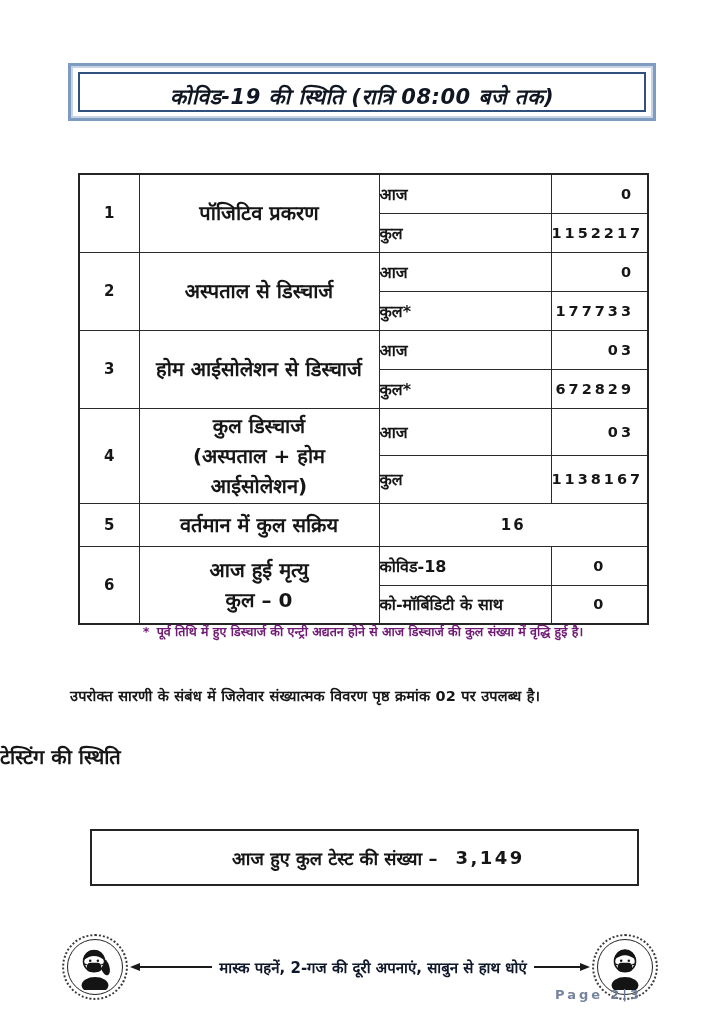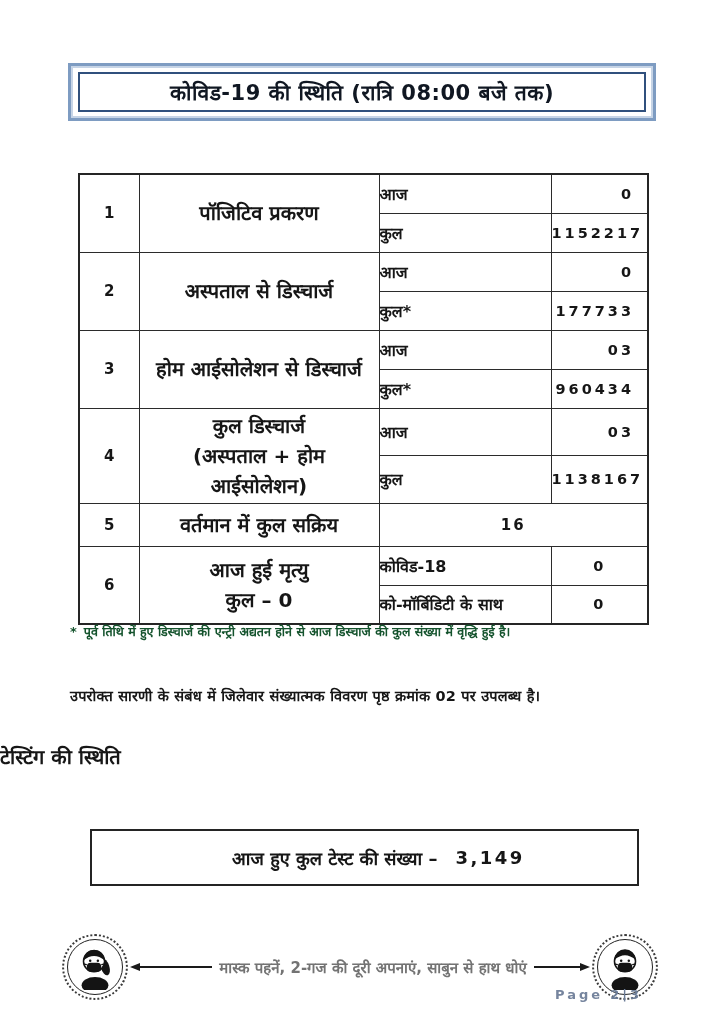--- a/index.html
+++ b/index.html
@@ -17,21 +17,21 @@
   .title-box {
     position: absolute; left: 68px; top: 63px; width: 588px; height: 58px;
     border: 3px solid #7e9cc2;
     box-shadow: inset 0 0 0 2px #c6d4e6;
     padding: 6px 7px;
     background: #fff;
   }
   .title-inner {
     border: 2px solid #30507d;
     height: 100%;
-    display: flex; align-items: center; justify-content: center;
+    display: flex; align-items: flex-end; justify-content: center; font-style: italic;
   }
   .title-text {
     font-size: 21px; font-weight: bold; color: #101722; letter-spacing: .5px;
   }
 
   
   table.covid-table {
     position: absolute; left: 78px; top: 173px;
     border-collapse: collapse; table-layout: fixed;
     width: 569px;
@@ -50,21 +50,21 @@
   .covid-table td.val  {
     text-align: right; font-size: 14.5px; letter-spacing: 3px;
     padding-right: 13px; height: 39px;
   }
   .covid-table td.val-center { text-align: center; padding-right: 0; letter-spacing: 2px; }
   .covid-table td.merged { text-align: center; font-size: 15px; letter-spacing: 2px; height: 43px; }
 
   
   .footnote {
     position: absolute; left: 70px; top: 623px; width: 586px;
-    font-size: 12.5px; font-weight: bold; color: #14532d;
+    font-size: 12.5px; font-weight: bold; color: #701a75; text-align: center;
   }
   .fn-marker { margin-right: 7px; font-size: 13px; }
 
   
   .district-note {
     position: absolute; left: 70px; top: 685px; width: 586px;
     font-size: 14.5px; font-weight: bold; white-space: nowrap; letter-spacing: .2px;
   }
 
   
@@ -107,21 +107,21 @@
     width: 0; height: 0;
     border-top: 4.5px solid transparent; border-bottom: 4.5px solid transparent;
     border-right: 10px solid #1a1a1a;
   }
   .tri-right {
     width: 0; height: 0;
     border-top: 4.5px solid transparent; border-bottom: 4.5px solid transparent;
     border-left: 10px solid #1a1a1a;
   }
   .slogan {
-    font-size: 15px; font-weight: bold; color: #737373;
+    font-size: 15px; font-weight: bold; color: #0f172a;
     padding: 0 6px; white-space: nowrap;
   }
 
   
   .page-number {
     position: absolute; right: 78px; top: 987px;
     font-size: 13px; font-weight: bold; color: #76859e; letter-spacing: 3px;
   }
   .pn-val { margin-left: 7px; color: #6b7c97; }
 </style>
@@ -168,21 +168,21 @@
       </tr>
 
       <tr>
         <td class="sn" rowspan="2">3</td>
         <td class="desc" rowspan="2">होम आईसोलेशन से डिस्चार्ज</td>
         <td class="lbl">आज</td>
         <td class="val">03</td>
       </tr>
       <tr>
         <td class="lbl">कुल*</td>
-        <td class="val">960434</td>
+        <td class="val">672829</td>
       </tr>
 
       <tr>
         <td class="sn" rowspan="2">4</td>
         <td class="desc" rowspan="2">
           <div class="dline">कुल डिस्चार्ज</div>
           <div class="dline">(अस्पताल + होम आईसोलेशन)</div>
         </td>
         <td class="lbl">आज</td>
         <td class="val">03</td>

